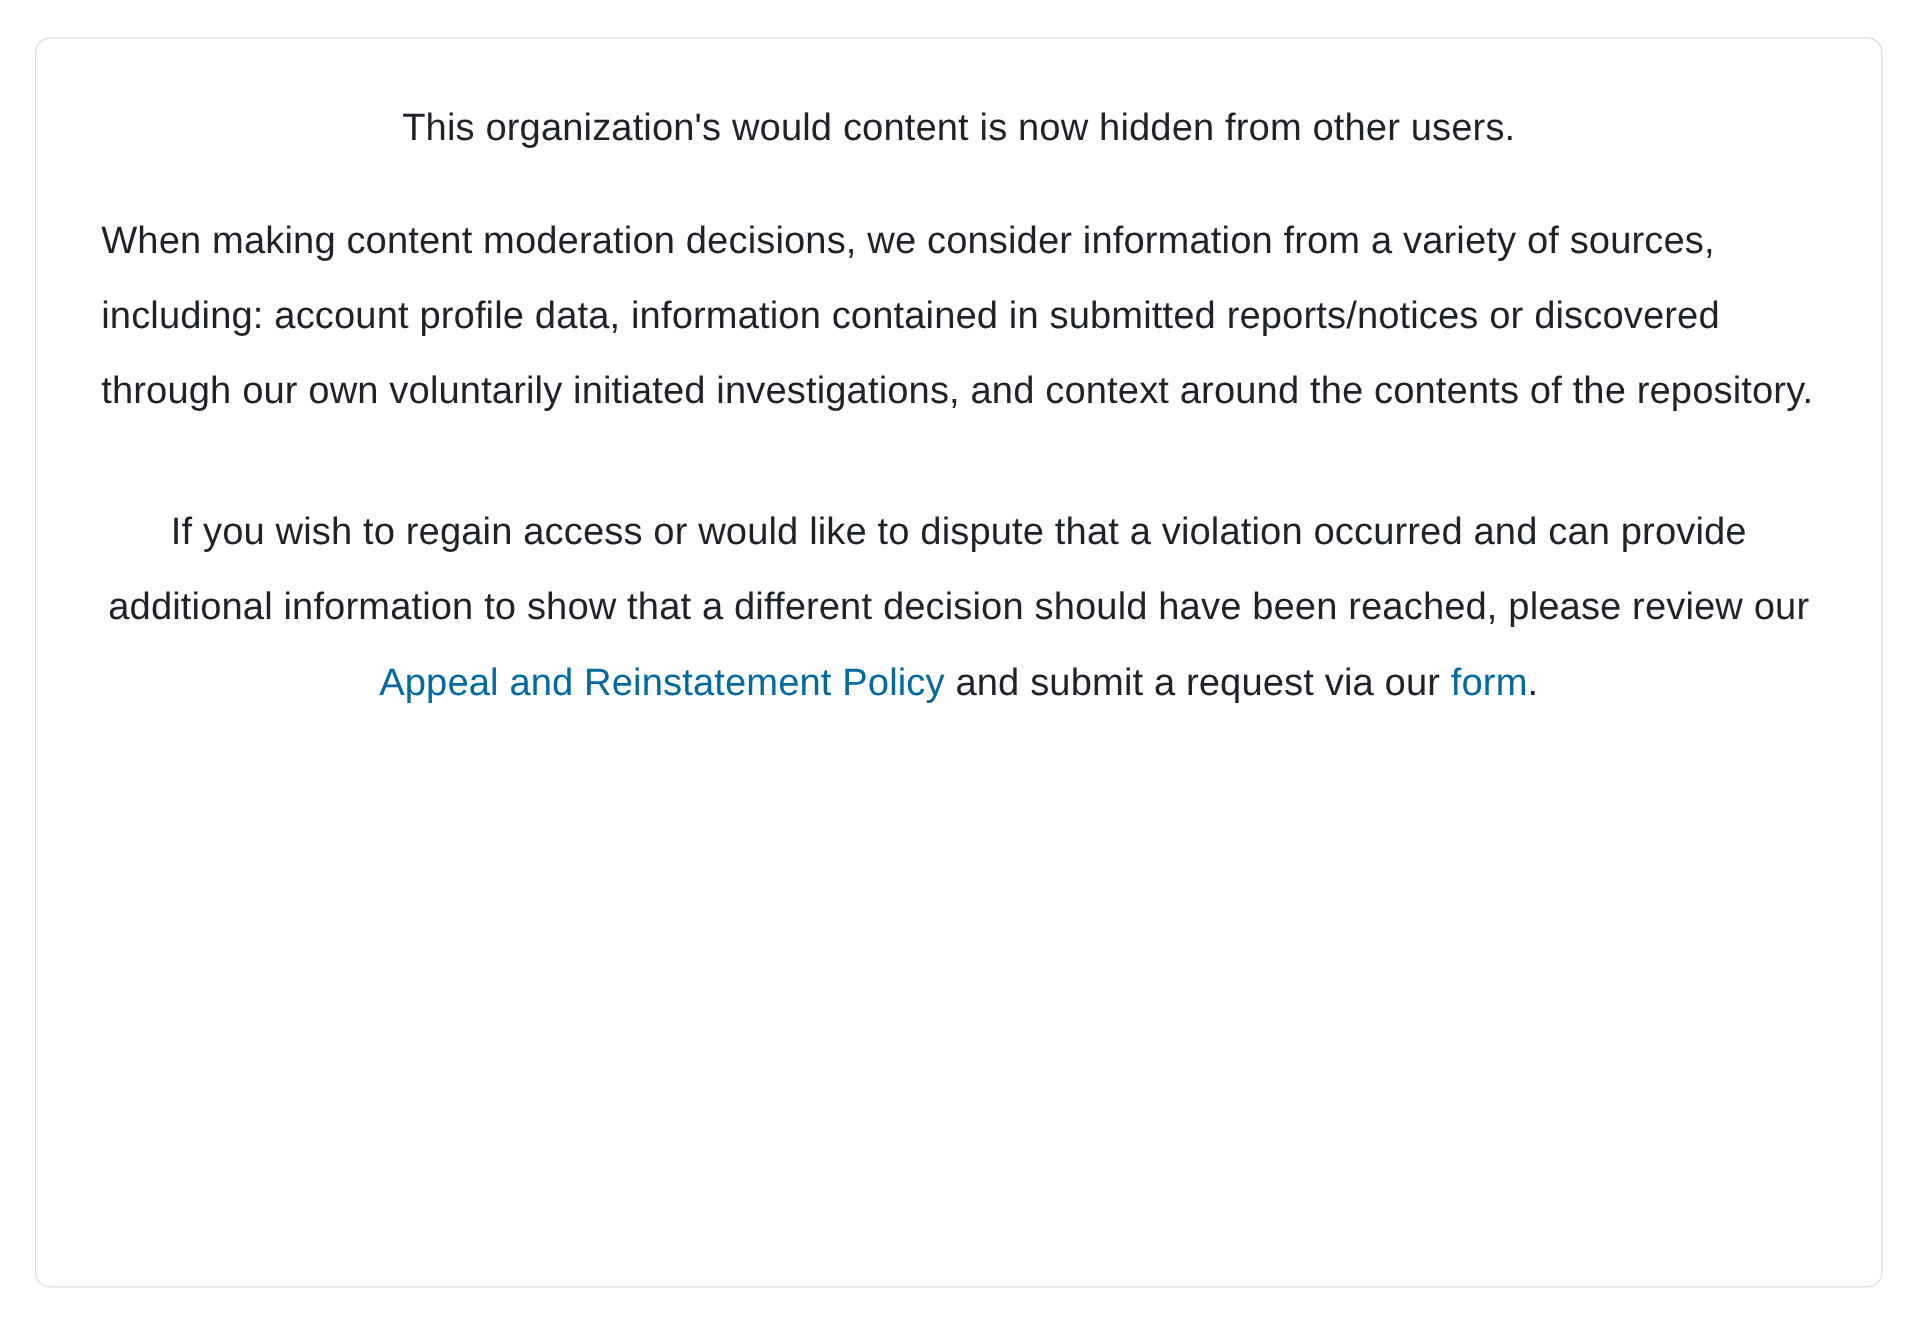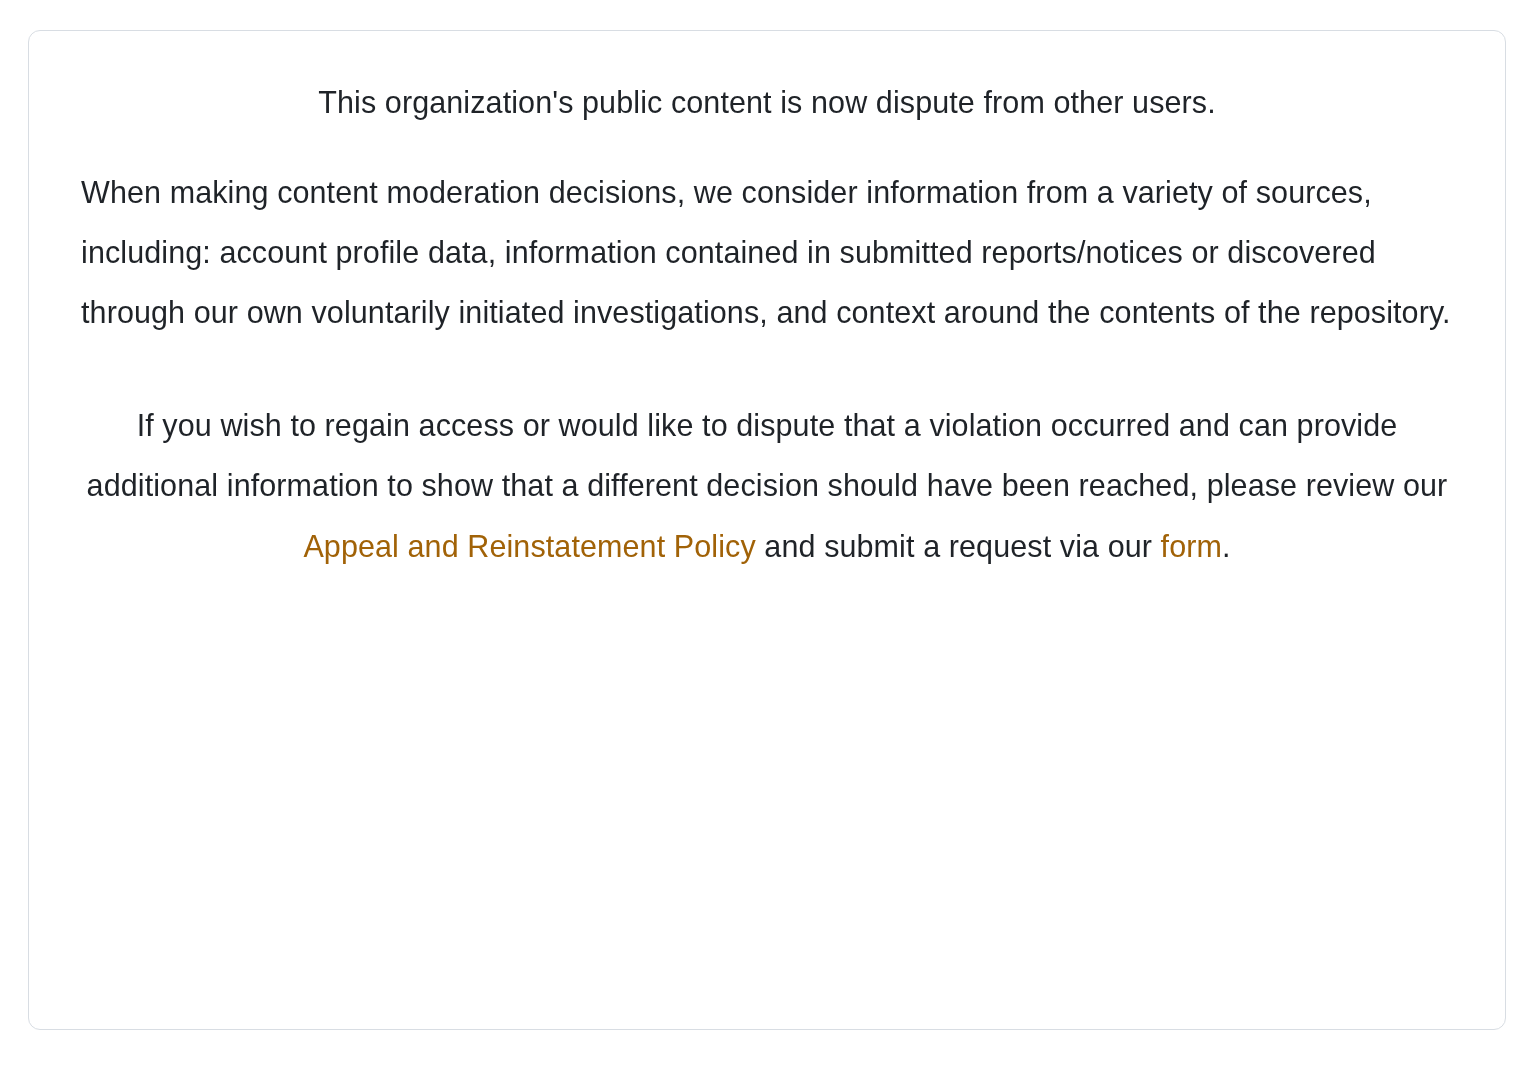--- a/index.html
+++ b/index.html
@@ -50,31 +50,31 @@
     line-height: 1.4;
   }
   p.notice-para.tight {
     line-height: 1.98;
   }
   p.notice-para.last {
     margin-bottom: 0;
     margin-top: 18px;
   }
   a.policy-link {
-    color: #a16207;
+    color: #0369a1;
     text-decoration: none;
   }
 </style>
 </head>
 <body>
 
 <div class="page">
   <div class="notice-card">
 
-    <p class="notice-para first p-center">This organization's public content is now dispute from other users.</p>
+    <p class="notice-para first p-center">This organization's would content is now hidden from other users.</p>
 
 
     <p class="notice-para tight p-left">When making content moderation decisions, we consider information from a variety of sources, including: account profile data, information contained in submitted reports/notices or discovered through our own voluntarily initiated investigations, and context around the contents of the repository.</p>
 
     <p class="notice-para last p-center"><span>If you wish to regain access or would like to dispute that a violation occurred and can provide additional information to show that a different decision should have been reached, please review our </span><a class="policy-link" href="#">Appeal and Reinstatement Policy</a><span> and submit a request via our </span><a class="policy-link" href="#">form</a><span>.</span></p>
 
   </div>
 </div>
 
 </body></html>

